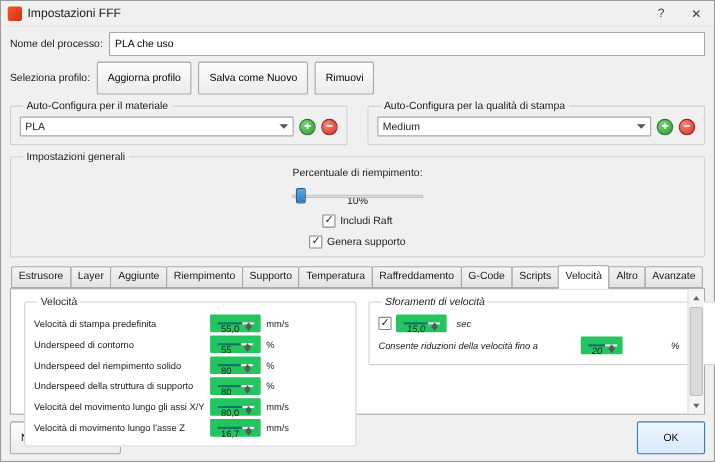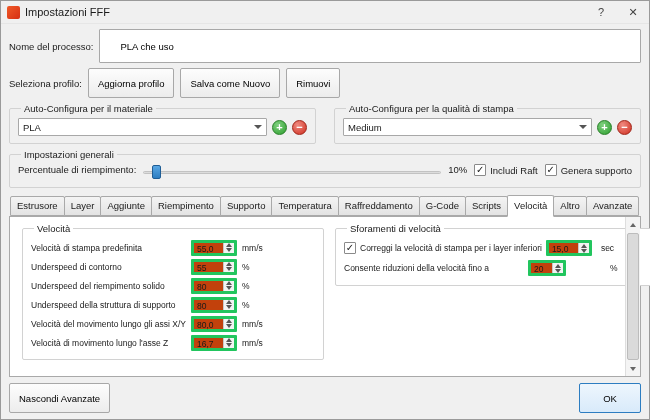--- a/index.html
+++ b/index.html
@@ -17,22 +17,22 @@
     padding-left: 6px; background: #f0f0f0; border-bottom: 1px solid #e6e6e6; }
   .app-icon { width: 13px; height: 13px; border-radius: 2px; margin-right: 5px;
     background: linear-gradient(135deg,#f05a28,#d62e12); flex: 0 0 13px; }
   .win-title { flex: 1; font-size: 11px; }
   .tb-btn { width: 32px; height: 22px; display: flex; align-items: center;
     justify-content: center; font-size: 11px; color: #444; cursor: default; }
   
   .content { flex: 1; display: flex; flex-direction: column; padding: 5px 8px 6px; min-height: 0; }
   .row { display: flex; align-items: center; margin-bottom: 5px; }
   .lbl { white-space: nowrap; }
-  .text-input { flex: 1; height: 34px; border: 1px solid #a8a8a8; background: #fff;
-    padding: 0 20px; font: inherit; margin-left: 6px; border-radius: 1px; }
+  .text-input { flex: 1; height: 22px; border: 1px solid #a8a8a8; background: #fff;
+    padding: 0 4px; font: inherit; margin-left: 6px; border-radius: 1px; }
   
   .combo { height: 18px; background: #fff; border: 1px solid #a8a8a8; border-radius: 1px;
     display: flex; align-items: center; padding: 0 4px; cursor: default; min-width: 0; }
   .combo-text { flex: 1; white-space: nowrap; overflow: hidden; }
   .combo-arrow { width: 0; height: 0; margin-left: 6px;
     border-left: 4px solid transparent; border-right: 4px solid transparent;
     border-top: 4px solid #555; flex: 0 0 auto; }
   
   .btn { height: 30px; padding: 0 9px; border: 1px solid #a8a8a8; border-radius: 2px;
     background: linear-gradient(#fdfdfd,#ececec); font: inherit; white-space: nowrap;
@@ -45,21 +45,21 @@
   .round-btn.add { background: radial-gradient(circle at 35% 30%, #7ed07e, #2e9e2e); border: 1px solid #267e26; }
   .round-btn.remove { background: radial-gradient(circle at 35% 30%, #f08a80, #cf2f20); border: 1px solid #a02317; }
   
   fieldset { border: 1px solid #d2d2d2; border-radius: 2px; padding: 4px 8px 7px; background: #f0f0f0; }
   legend { padding: 0 3px; margin-left: 3px; }
   .auto-row { display: flex; gap: 18px; margin-bottom: 5px; }
   .auto-row fieldset { flex: 1; min-width: 0; }
   .auto-inner { display: flex; align-items: center; }
   .auto-inner .combo { flex: 1; min-width: 0; }
   
-  .gen-inner { display: flex; align-items: flex-start; gap: 7px; }
+  .gen-inner { display: flex; align-items: center; gap: 7px; flex-direction: column; }
   .slider { position: relative; flex: 1; height: 16px; min-width: 120px; }
   .slider-track { position: absolute; left: 0; right: 0; top: 7px; height: 3px;
     background: #dcdcdc; border: 1px solid #c2c2c2; border-radius: 2px; }
   .slider-handle { position: absolute; left: 3%; top: 1px; width: 9px; height: 14px;
     background: linear-gradient(#5aa7e4,#2d7dc1); border: 1px solid #1f5d95; border-radius: 2px; }
   .cb-group { display: flex; align-items: center; gap: 4px; white-space: nowrap; }
   .checkbox { width: 12px; height: 12px; border: 1px solid #8a8a8a; background: #fff;
     border-radius: 1px; display: inline-flex; align-items: center; justify-content: center;
     font-size: 10px; line-height: 10px; color: #222; flex: 0 0 12px; cursor: default; }
   
@@ -70,33 +70,33 @@
   .tab.selected { background: #fff; border-bottom: 1px solid #fff; margin-bottom: -1px;
     padding-top: 4px; padding-bottom: 5px; }
   .panel { flex: 1; background: #fff; border: 1px solid #a9a9a9; position: relative; min-height: 0; }
   
   .group-speed { position: absolute; left: 12px; top: 6px; width: 302px; background: #fff; }
   .group-speed fieldset, .group-over fieldset { background: #fff; }
   .srow { display: flex; align-items: center; height: 19px; font-size: 8.5px; }
   .srow .rlbl { width: 160px; flex: 0 0 160px; white-space: nowrap; overflow: hidden; }
   .unit { margin-left: 5px; white-space: nowrap; font-size: 8.5px; }
   
-  .spin { width: 46px; height: 16px; border: 3px solid #22c55e; background: #c2410c;
+  .spin { width: 46px; height: 16px; border: 7px solid #22c55e; background: #0f766e;
     display: flex; align-items: stretch; border-radius: 1px; flex: 0 0 46px; }
   .spin.narrow { width: 38px; flex: 0 0 38px; }
   .spin-val { flex: 1; padding: 1px 2px 0 3px; font-size: 8.5px; }
   .spin-btns { width: 11px; flex: 0 0 11px; border-left: 1px solid #c9c9c9;
     background: #f3f3f3; display: flex; flex-direction: column; }
   .spin-btns span { flex: 1; display: flex; align-items: center; justify-content: center; }
   .tri-up { width: 0; height: 0; border-left: 3px solid transparent;
     border-right: 3px solid transparent; border-bottom: 4px solid #555; }
   .tri-down { width: 0; height: 0; border-left: 3px solid transparent;
     border-right: 3px solid transparent; border-top: 4px solid #555; }
   
-  .group-over { position: absolute; left: 325px; top: 6px; right: 36px; }
+  .group-over { position: absolute; left: 325px; top: 6px; right: 36px; font-style: italic; }
   .orow { display: flex; align-items: center; gap: 4px; height: 20px; font-size: 8.5px; white-space: nowrap; }
   .orow.indent { justify-content: space-between; padding-right: 32px; gap: 39px; }
   
   .scrollbar { position: absolute; top: 0; right: 0; bottom: 0; width: 15px;
     background: #f4f4f4; border-left: 1px solid #dedede; }
   .sb-btn { position: absolute; left: 0; width: 100%; height: 15px; display: flex;
     align-items: center; justify-content: center; }
   .sb-btn.up { top: 0; } .sb-btn.down { bottom: 0; }
   .sb-tri-up { width: 0; height: 0; border-left: 3px solid transparent;
     border-right: 3px solid transparent; border-bottom: 4px solid #666; }
@@ -304,21 +304,20 @@
       </div>
 
       <div class="group-over">
         <fieldset>
           <legend>Sforamenti di velocità</legend>
 
           <div class="orow">
             <span class="checkbox">
                 <span>✓</span>
               </span>
-            <span>Correggi la velocità di stampa per i layer inferiori</span>
             <div class="spin">
               <span class="spin-val">15,0</span>
               <div class="spin-btns">
                 <span>
                     <i class="tri-up"></i>
                   </span>
                 <span>
                     <i class="tri-down"></i>
                   </span>
               </div>

